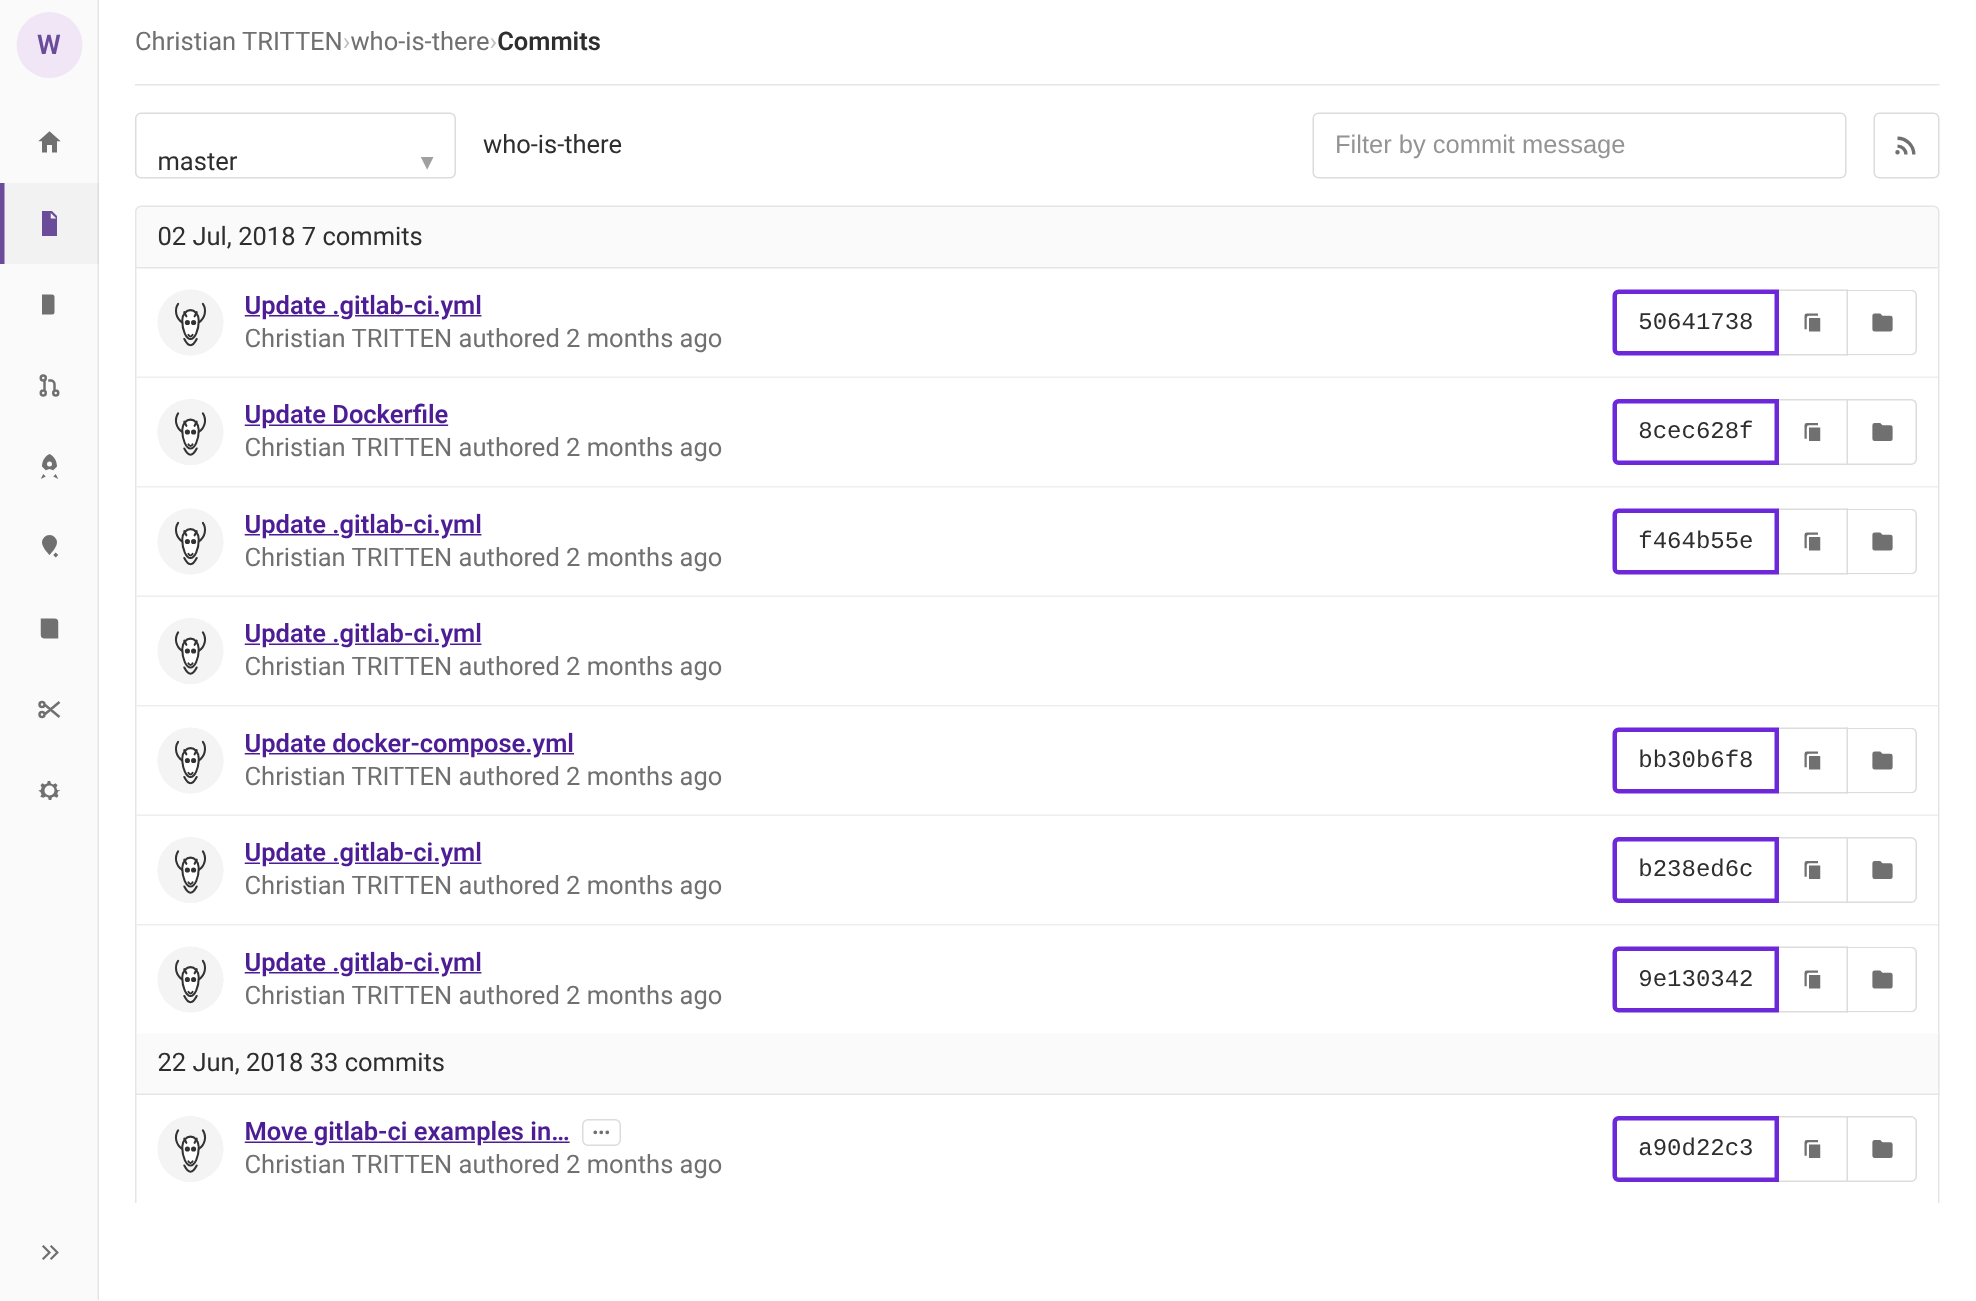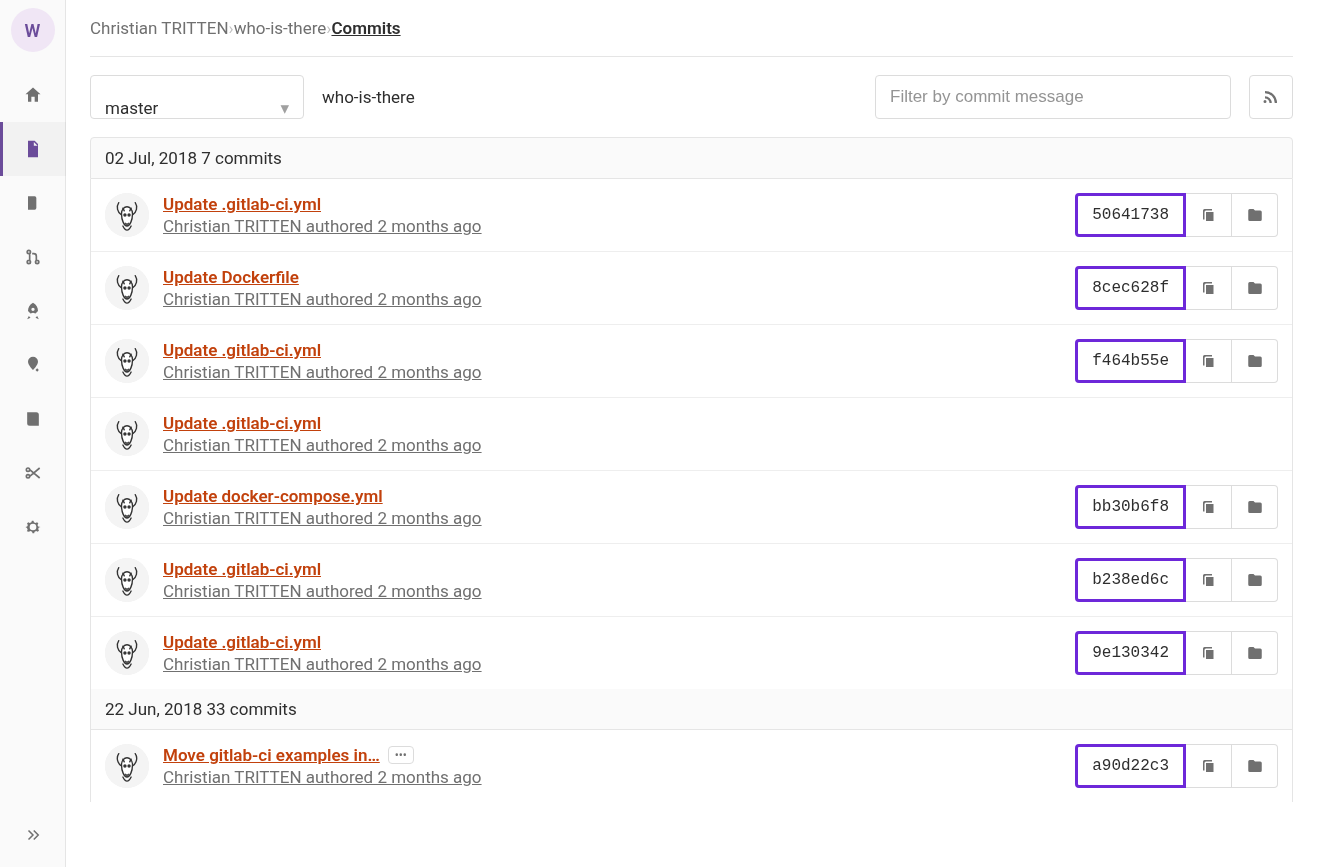--- a/index.html
+++ b/index.html
@@ -18,21 +18,21 @@
 .sidebar-toggle { position: absolute; bottom: 12px; width: 66px; height: 40px; display: flex; align-items: center; justify-content: center; cursor: pointer; }
 .sidebar-toggle svg { width: 18px; height: 18px; fill: #707070; }
 
 
 .main { flex: 1; padding: 0 24px 24px 24px; }
 
 
 .breadcrumb { display: flex; align-items: center; padding: 18px 0; color: #707070; font-size: 17px; }
 .breadcrumb a { color: #707070; text-decoration: none; }
 .breadcrumb .sep { color: #c0c0c0; }
-.breadcrumb .current { font-weight: 600; color: #2e2e2e; text-decoration: underline; }
+.breadcrumb .current { font-weight: 600; color: #2e2e2e; }
 .hr { border: none; border-top: 1px solid #e5e5e5; margin-bottom: 18px; }
 
 
 .controls { display: flex; align-items: center; gap: 18px; margin-bottom: 18px; }
 .branch-select { display: flex; align-items: flex-end; justify-content: space-between; border: 1px solid #dcdcdc; border-radius: 4px; padding: 0 14px; height: 44px; min-width: 214px; cursor: pointer; background: #fff; font-size: 17px; color: #2e2e2e; }
 .branch-select .chev { color: #a0a0a0; }
 .repo-path { font-size: 17px; color: #2e2e2e; }
 .spacer { flex: 1; }
 .filter-input { border: 1px solid #dcdcdc; border-radius: 4px; height: 44px; padding: 0 14px; font-size: 17px; width: 356px; color: #2e2e2e; }
 .filter-input::placeholder { color: #949494; }
@@ -44,23 +44,23 @@
 .date-header.later { border-top: none; border-radius: 0; }
 
 
 .commit-list { border-left: 1px solid #e5e5e5; border-right: 1px solid #e5e5e5; }
 .commit-row { display: flex; align-items: center; padding: 14px 14px; border-bottom: 1px solid #eee; gap: 14px; }
 .commit-row:last-child { border-bottom: none; }
 .avatar { width: 44px; height: 44px; border-radius: 50%; flex-shrink: 0; background: #f0f0f0; overflow: hidden; display: flex; align-items: center; justify-content: center; }
 .avatar svg { width: 44px; height: 44px; }
 .commit-info { flex: 1; min-width: 0; }
 .commit-title-line { display: flex; align-items: center; gap: 8px; }
-.commit-title { font-weight: 600; font-size: 17px; color: #c2410c; white-space: nowrap; overflow: hidden; text-overflow: ellipsis; }
+.commit-title { font-weight: 600; font-size: 17px; color: #4c1d95; white-space: nowrap; overflow: hidden; text-overflow: ellipsis; }
 .more-badge { border: 1px solid #dcdcdc; border-radius: 4px; padding: 0 6px; font-size: 12px; color: #707070; cursor: pointer; line-height: 16px; height: 18px; display: inline-flex; align-items: center; }
-.commit-meta { color: #707070; font-size: 17px; margin-top: 2px; text-decoration: underline; }
+.commit-meta { color: #707070; font-size: 17px; margin-top: 2px; }
 .commit-actions { display: flex; align-items: center; }
 .sha-box { font-family: "SFMono-Regular", Consolas, "Liberation Mono", Menlo, monospace; font-size: 16px; border: 3px solid #6d28d9; border-radius: 4px 0 0 4px; padding: 10px 14px; color: #2e2e2e; background: #fff; cursor: pointer; }
 .icon-btn { border: 1px solid #dcdcdc; border-left: none; padding: 10px 12px; background: #fff; cursor: pointer; display: flex; align-items: center; justify-content: center; height: 44px; width: 46px; }
 .icon-btn:last-child { border-radius: 0 4px 4px 0; }
 .icon-btn svg { width: 18px; height: 18px; fill: #707070; }
 </style>
 </head>
 <body>
 
 <div class="layout">

